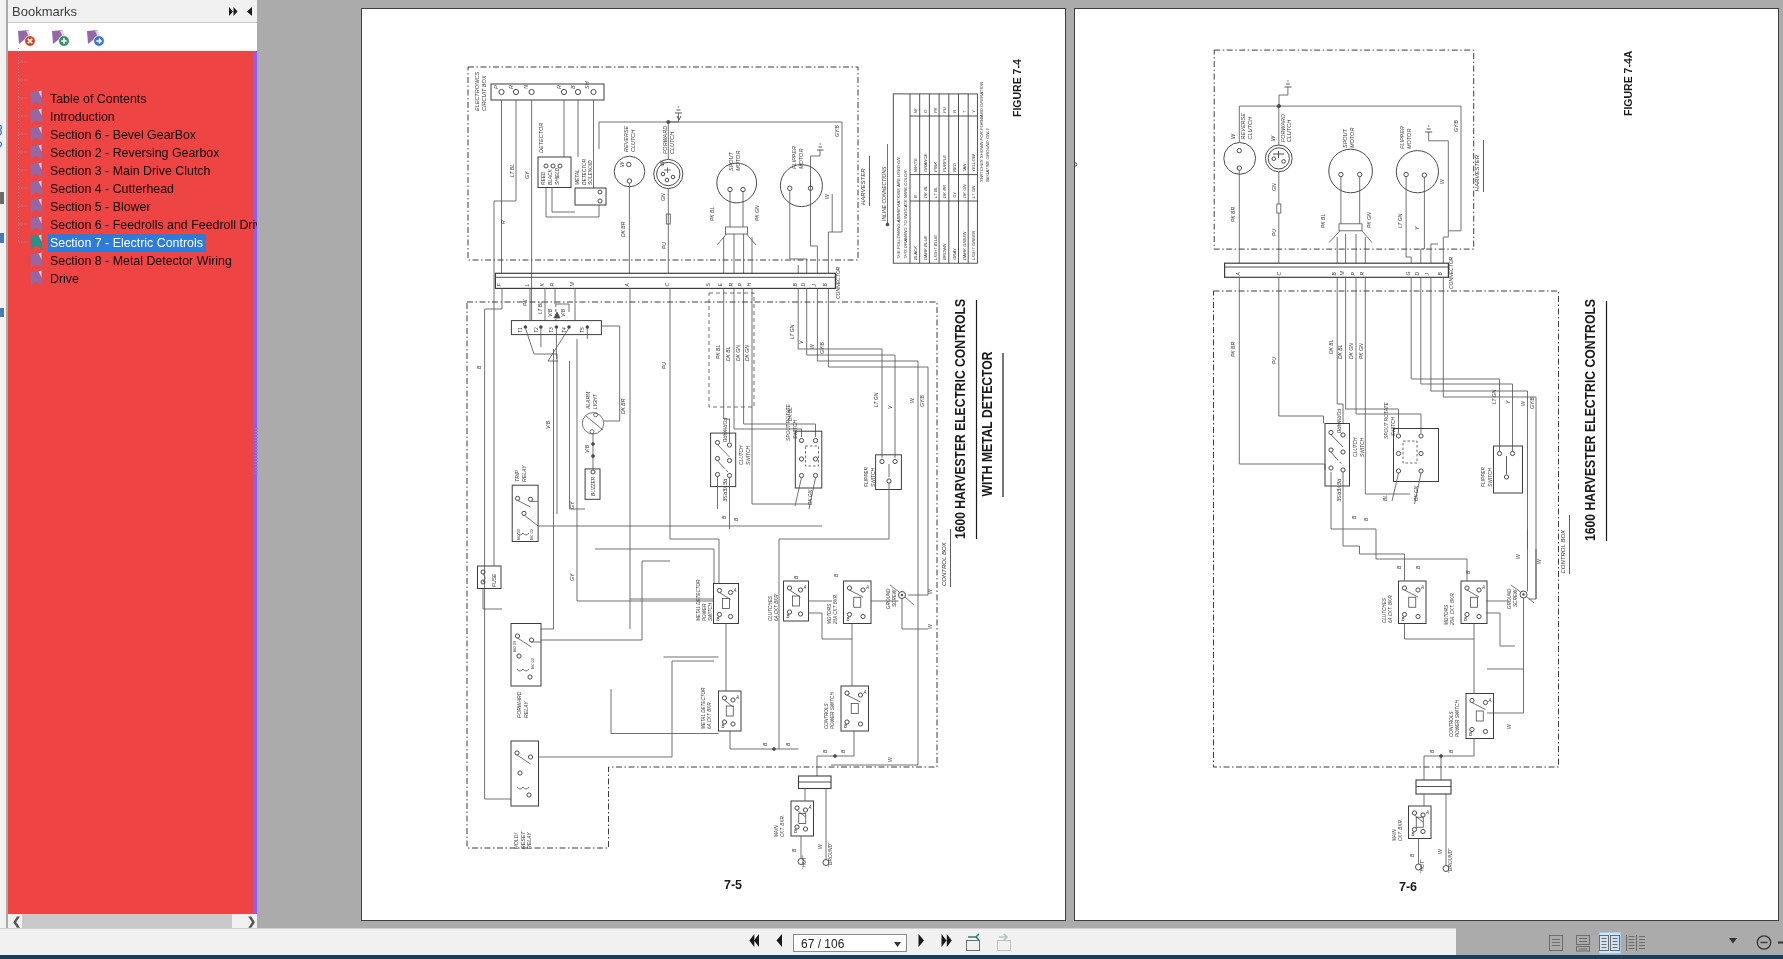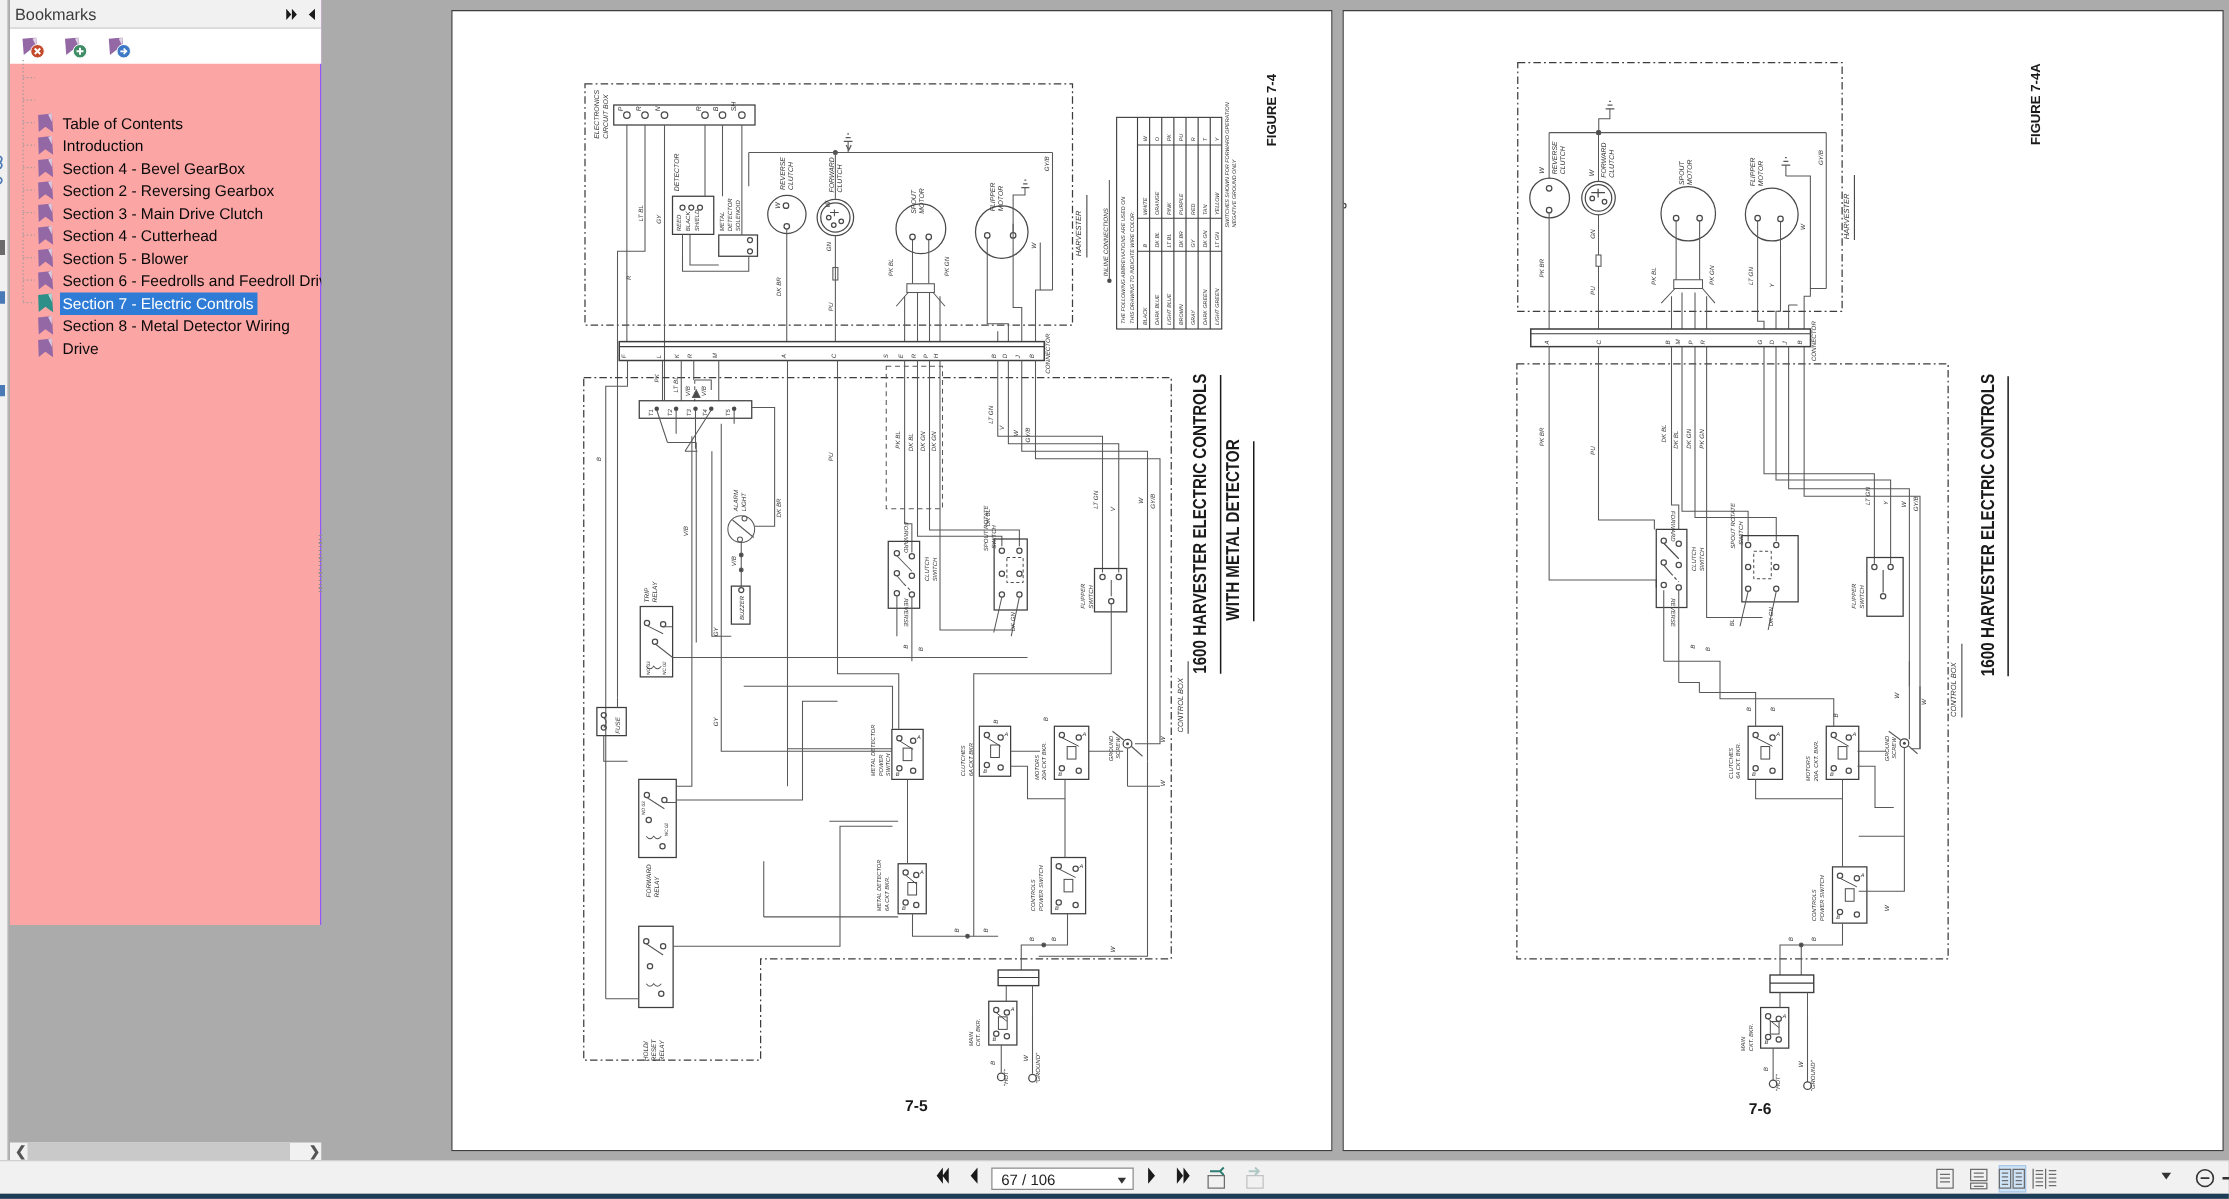--- a/index.html
+++ b/index.html
@@ -1,34 +1,34 @@
 <!DOCTYPE html>
 <html><head>
 <meta charset="utf-8">
 <style>
 * { margin:0; padding:0; box-sizing:border-box; }
 html,body { width:1783px; height:959px; overflow:hidden; background:#ababab; font-family:"Liberation Sans", sans-serif; }
 .abs { position:absolute; }
 #tabstrip { left:0; top:0; width:7px; height:928px; background:#f1f1f1; border-right:1px solid #a8a8a8; }
-#panel { left:8px; top:0; width:249px; height:740px; background:#fca5a5; border-right:1px solid #8b5cf6; }
+#panel { left:8px; top:0; width:249px; height:928px; background:#ef4444; border-right:4px solid #8b5cf6; }
 #phead { left:0; top:0; width:249px; height:23px; background:#f1f1f1; border-bottom:1px solid #c9c9c9; }
 #phead .t { position:absolute; left:4px; top:4px; font-size:13px; color:#3c3c3c; }
 #ptool { left:0; top:23px; width:249px; height:28px; background:#fff; }
 .bmrow { position:absolute; left:0; height:18px; width:249px;margin-top:37px; }
 .bmtxt { position:absolute; left:42px; top:2px; font-size:12.4px; color:#0a0a0a; white-space:nowrap; }
 #selrow { position:absolute; left:40px; top:189px; width:158px; height:18px; background:#2e7cd6; }
 #selrow .bmtxt { color:#fff; left:2px; }
 #hscroll { left:0; top:914px; width:249px; height:14px; background:#f1f1f1; }
 #hthumb { position:absolute; left:14px; top:0; width:210px; height:14px; background:#c9c9c9; }
 .sarrow { position:absolute; top:1px; font-size:11px; color:#555; font-weight:bold; }
 #docarea { left:258px; top:0; width:1525px; height:928px; background:#ababab; }
 .page { position:absolute; top:8px; width:705px; height:913px; background:#fff; border:1px solid #3f3f3f; }
 #pageL { left:103px; }
 #pageR { left:816px; }
-#statusbar { left:0; top:928px; width:1783px; height:27px; background:#f1f1f1; border-top:1px solid #d0d0d0; }
+#statusbar { left:0; top:928px; width:1456px; height:27px; background:#f1f1f1; border-top:1px solid #d0d0d0; }
 #bottomline { left:0; top:955px; width:1783px; height:4px; background:#1d3c55; }
 #pagebox { position:absolute; left:793px; top:5px; width:114px; height:18px; background:#fff; border:1px solid #8a8a8a; font-size:12px; color:#222; }
 #pagebox span { position:absolute; left:7px; top:2px; }
 svg text { font-family:"Liberation Sans", sans-serif; }
 </style>
 </head>
 <body>
 
 <div class="abs" id="tabstrip"></div>
 
@@ -100,21 +100,21 @@
           <path d="M1.5,2 l11,-1.2 1,15 -6.2,-4.4 -5.3,4.2 z" fill="#9468a4"></path>
           <path d="M9.5,1.5 l3,6 0,-7 z" fill="#fff" opacity="0.65"></path>
         </svg>
         <span class="bmtxt">Introduction</span>
       </div>
 <div class="bmrow" style="top:89px">
         <svg class="abs" style="left:21px;top:0px" width="15" height="17">
           <path d="M1.5,2 l11,-1.2 1,15 -6.2,-4.4 -5.3,4.2 z" fill="#9468a4"></path>
           <path d="M9.5,1.5 l3,6 0,-7 z" fill="#fff" opacity="0.65"></path>
         </svg>
-        <span class="bmtxt">Section 4 - Bevel GearBox</span>
+        <span class="bmtxt">Section 6 - Bevel GearBox</span>
       </div>
 <div class="bmrow" style="top:107px">
         <svg class="abs" style="left:21px;top:0px" width="15" height="17">
           <path d="M1.5,2 l11,-1.2 1,15 -6.2,-4.4 -5.3,4.2 z" fill="#9468a4"></path>
           <path d="M9.5,1.5 l3,6 0,-7 z" fill="#fff" opacity="0.65"></path>
         </svg>
         <span class="bmtxt">Section 2 - Reversing Gearbox</span>
       </div>
 <div class="bmrow" style="top:125px">
         <svg class="abs" style="left:21px;top:0px" width="15" height="17">

